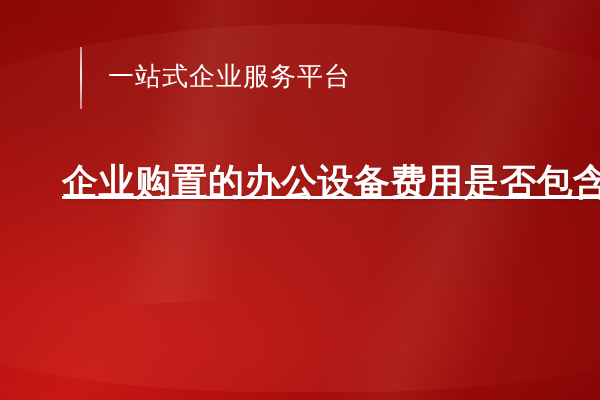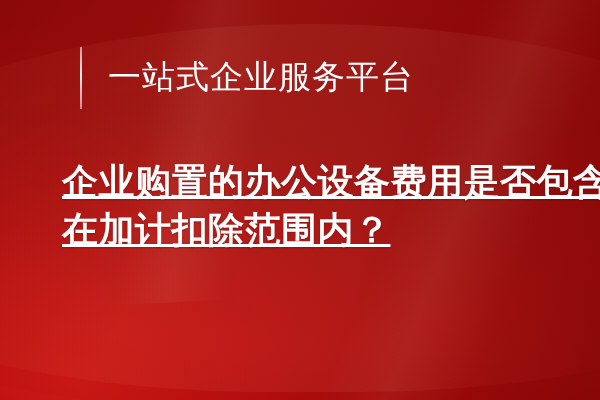--- a/index.html
+++ b/index.html
@@ -151,21 +151,21 @@
   }
 
   .tagline {
     display: flex;
     flex-direction: column;
     justify-content: center;
     padding-bottom: 2px;
   }
   .tagline-main {
     font-family: Liberation Serif, serif;
-    font-size: 33px;
+    font-size: 26px;
     line-height: 1.12;
     font-weight: 400;
     color: #ffffff;
     letter-spacing: 1px;
     white-space: nowrap;
   }
   .tagline-sub {
     font-family: "Liberation Serif", "DejaVu Serif", serif;
     font-size: 21px;
     line-height: 1.25;
@@ -213,16 +213,15 @@
     <div class="divider"></div>
 
     <div class="tagline">
       <div class="tagline-main">一站式企业服务平台</div>
     </div>
 
   </div>
 
   <div class="headline">
     <div class="headline-line">企业购置的办公设备费用是否包含</div>
-    <div class="headline-line">在加计扣除范围内？</div>
   </div>
 
 </div>
 
 </body></html>

